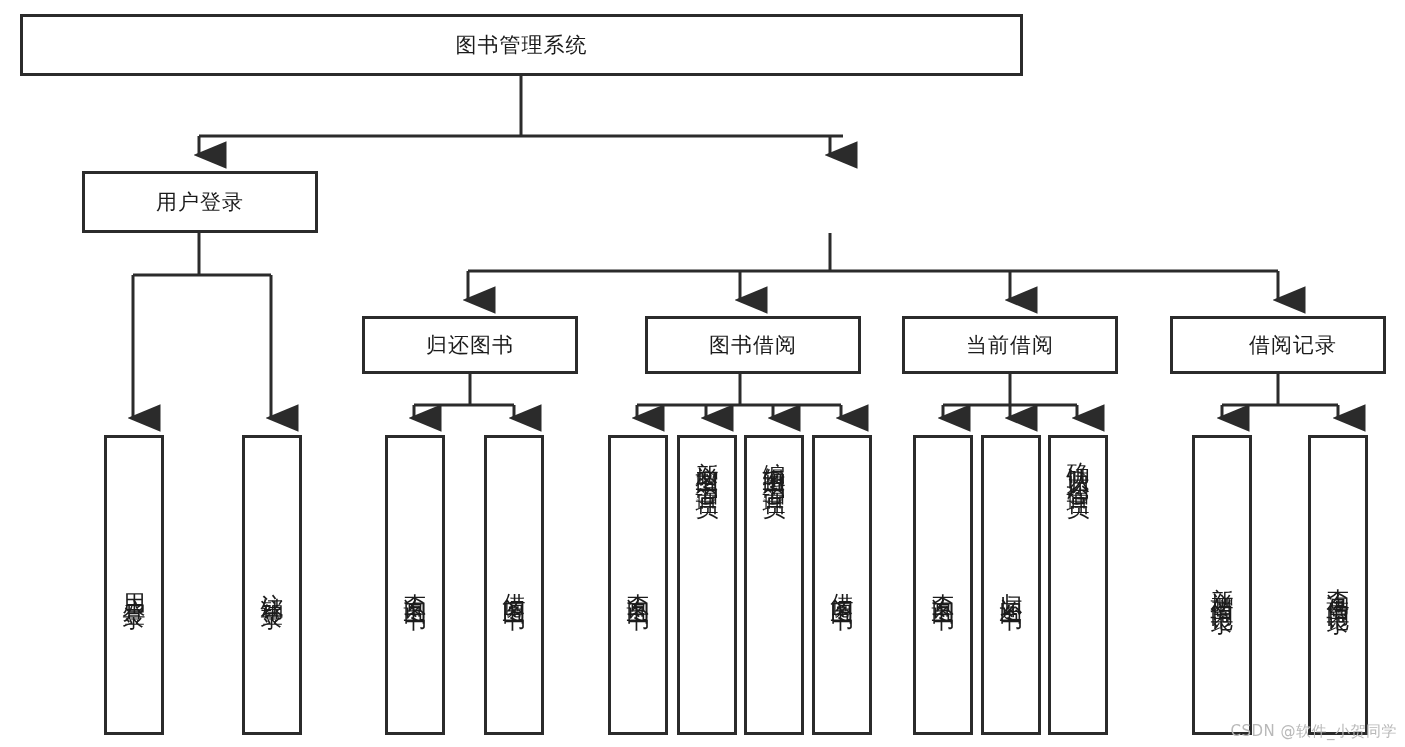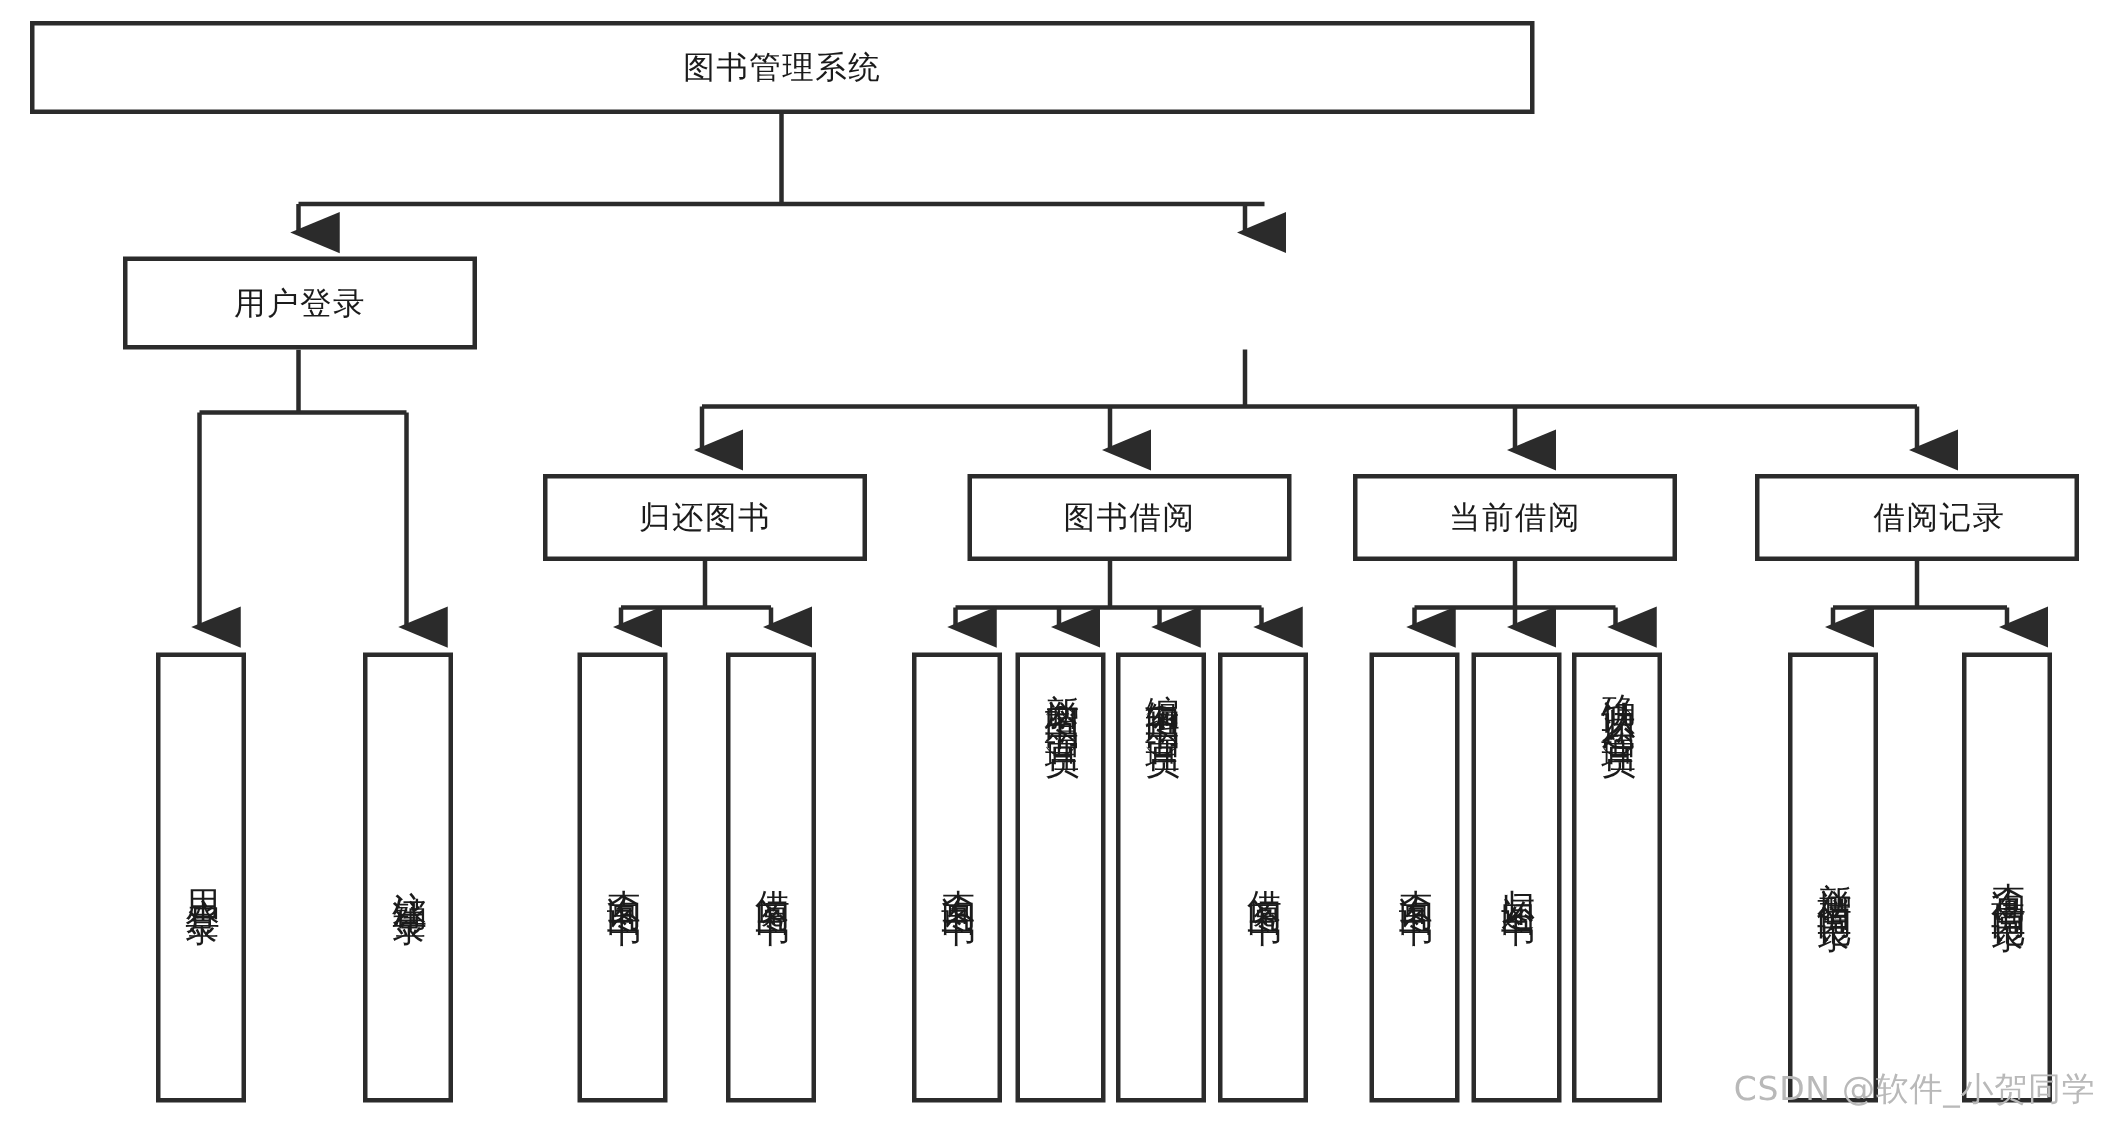--- a/index.html
+++ b/index.html
@@ -60,21 +60,21 @@
     left: 0;
     top: 0;
     width: 1405px;
     height: 747px;
     overflow: visible;
   }
   .watermark {
     position: absolute;
     right: 8px;
     bottom: 6px;
-    font-size: 22px;
+    font-size: 15px;
     color: #b9b9b9;
     letter-spacing: 0.5px;
     white-space: nowrap;
     font-family: "DejaVu Sans", "Liberation Sans", sans-serif;
   }
 </style>
 </head>
 <body>
 
 <div id="canvas">

